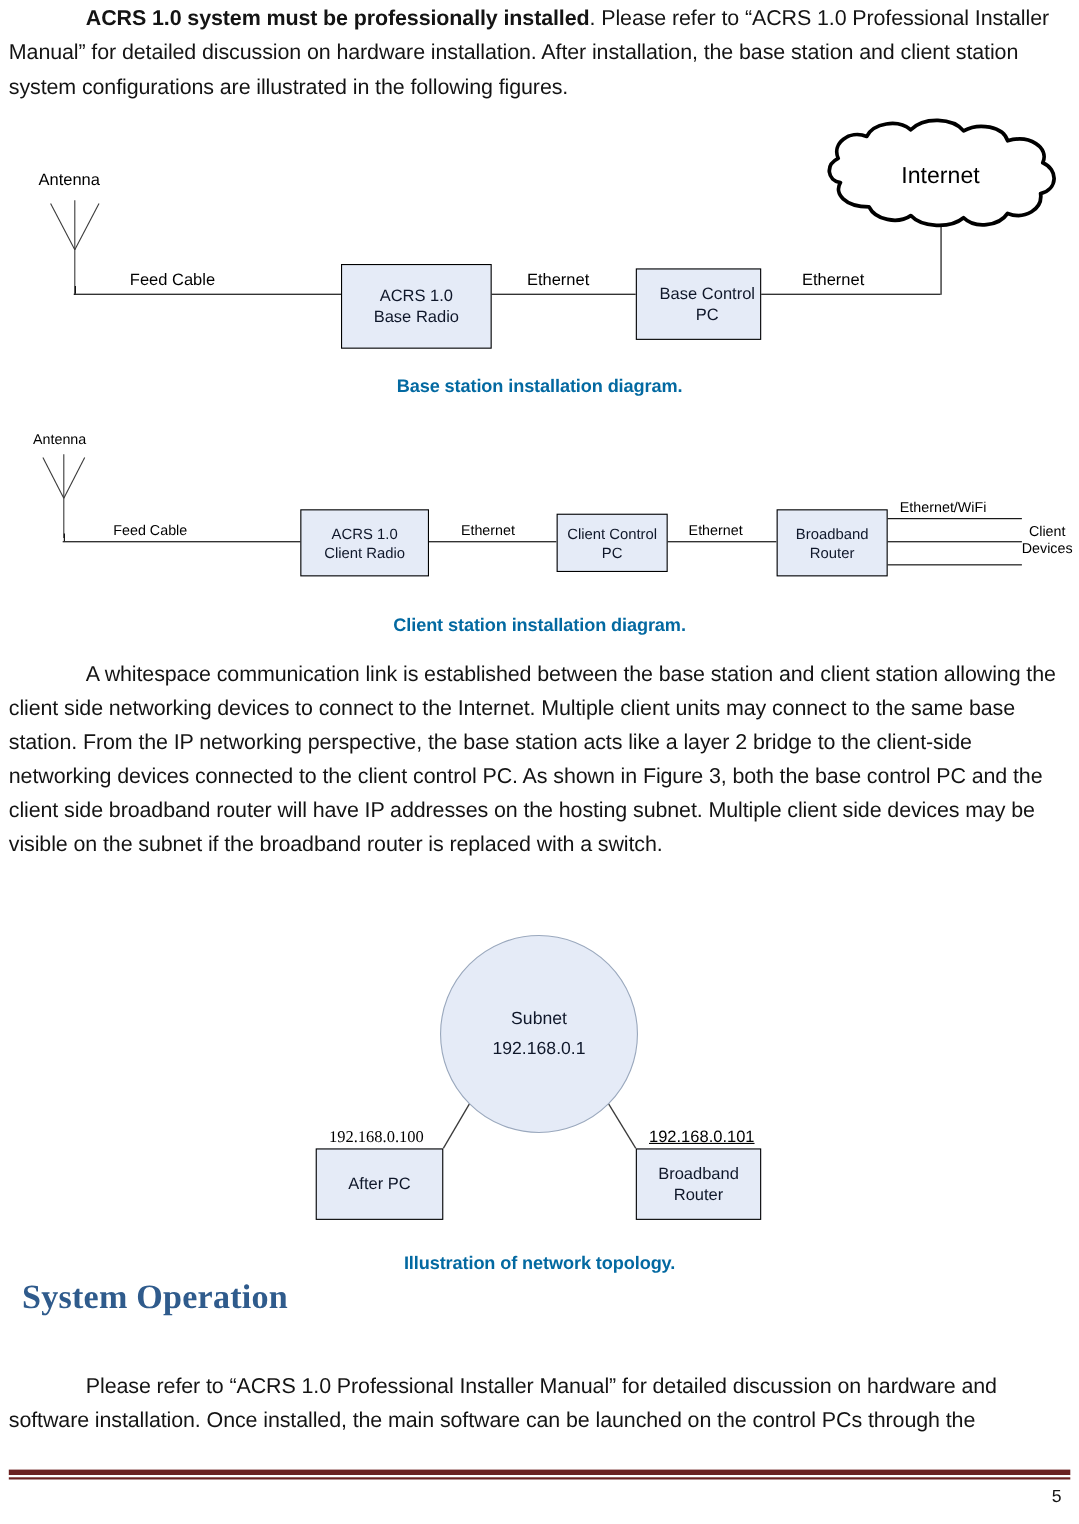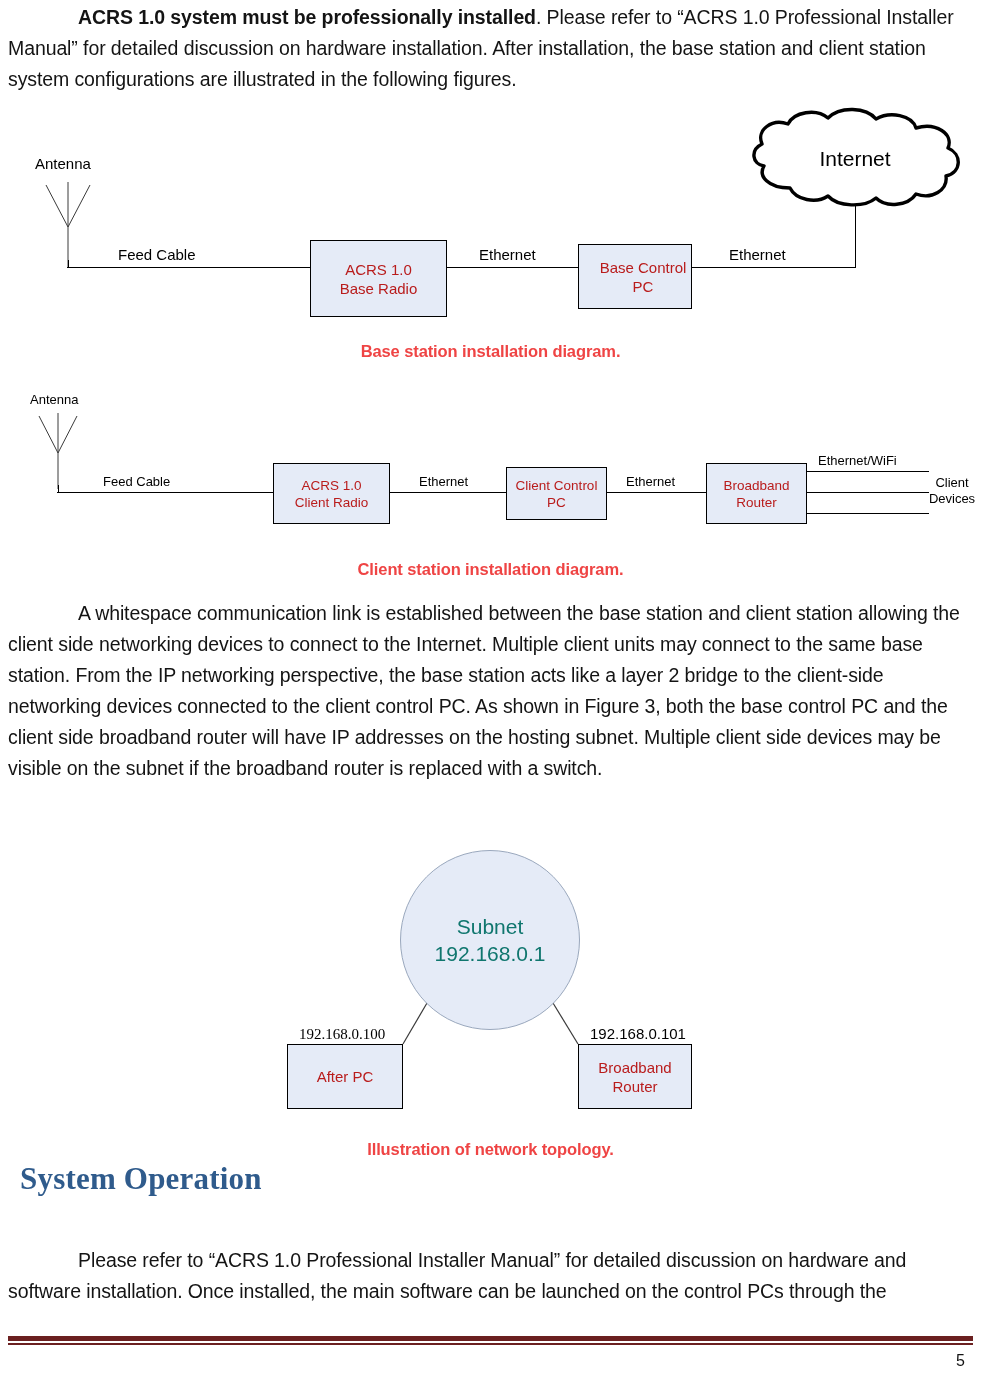--- a/index.html
+++ b/index.html
@@ -37,21 +37,21 @@
   .indent { text-indent: 70px; }
 
   
   .caption {
     position: absolute;
     width: 981px;
     text-align: center;
     font-family: "Liberation Sans", sans-serif;
     font-size: 16.5px;
     font-weight: bold;
-    color: #ef4444;
+    color: #0369a1;
     letter-spacing: -0.1px;
   }
 
   
   .heading {
     position: absolute;
     font-family: "Liberation Serif", serif;
     font-size: 31px;
     font-weight: bold;
     color: #2f5b8c;
@@ -66,21 +66,21 @@
     background: #e5ebf7;
     border: 1px solid #000000;
     box-sizing: border-box;
     display: flex;
     align-items: center;
     justify-content: center;
     text-align: center;
     font-family: "Liberation Sans", sans-serif;
     font-size: 15px;
     line-height: 19px;
-    color: #b91c1c;
+    color: #0f172a;
   }
   .box.small { font-size: 13.5px; line-height: 17px; }
 
   .hline {
     position: absolute;
     height: 0;
     border-top: 1.4px solid #000000;
   }
   .vline {
     position: absolute;
@@ -108,23 +108,23 @@
     position: absolute;
     border-radius: 50%;
     background: #e5ebf7;
     border: 1px solid #9aa8bd;
     box-sizing: border-box;
     display: flex;
     flex-direction: column;
     align-items: center;
     justify-content: center;
     font-family: "Liberation Sans", sans-serif;
-    font-size: 21px;
+    font-size: 16px;
     line-height: 27px;
-    color: #0f766e;
+    color: #0f172a;
   }
 
   svg { display: block; overflow: visible; }
 
   
   .footer-rule {
     position: absolute;
     left: 8px;
     width: 965px;
   }
@@ -276,21 +276,21 @@
       <div>192.168.0.1</div>
     </div>
 
     <div class="lbl" style="left:299px; top:185px;font-family:Liberation Serif, serif;">192.168.0.100</div>
     <div class="box" style="left:287px; top:204px; width:116px; height:65px;">
       <div>
         <div>After PC</div>
       </div>
     </div>
 
-    <div class="lbl" style="left:590px; top:185px;">192.168.0.101</div>
+    <div class="lbl" style="left:590px; top:185px;text-decoration:underline;">192.168.0.101</div>
     <div class="box" style="left:578px; top:204px; width:114px; height:65px;">
       <div>
         <div>Broadband</div>
         <div>Router</div>
       </div>
     </div>
 
     <div class="caption" style="left:0; top:300px;">Illustration of network topology.</div>
   </div>
 

